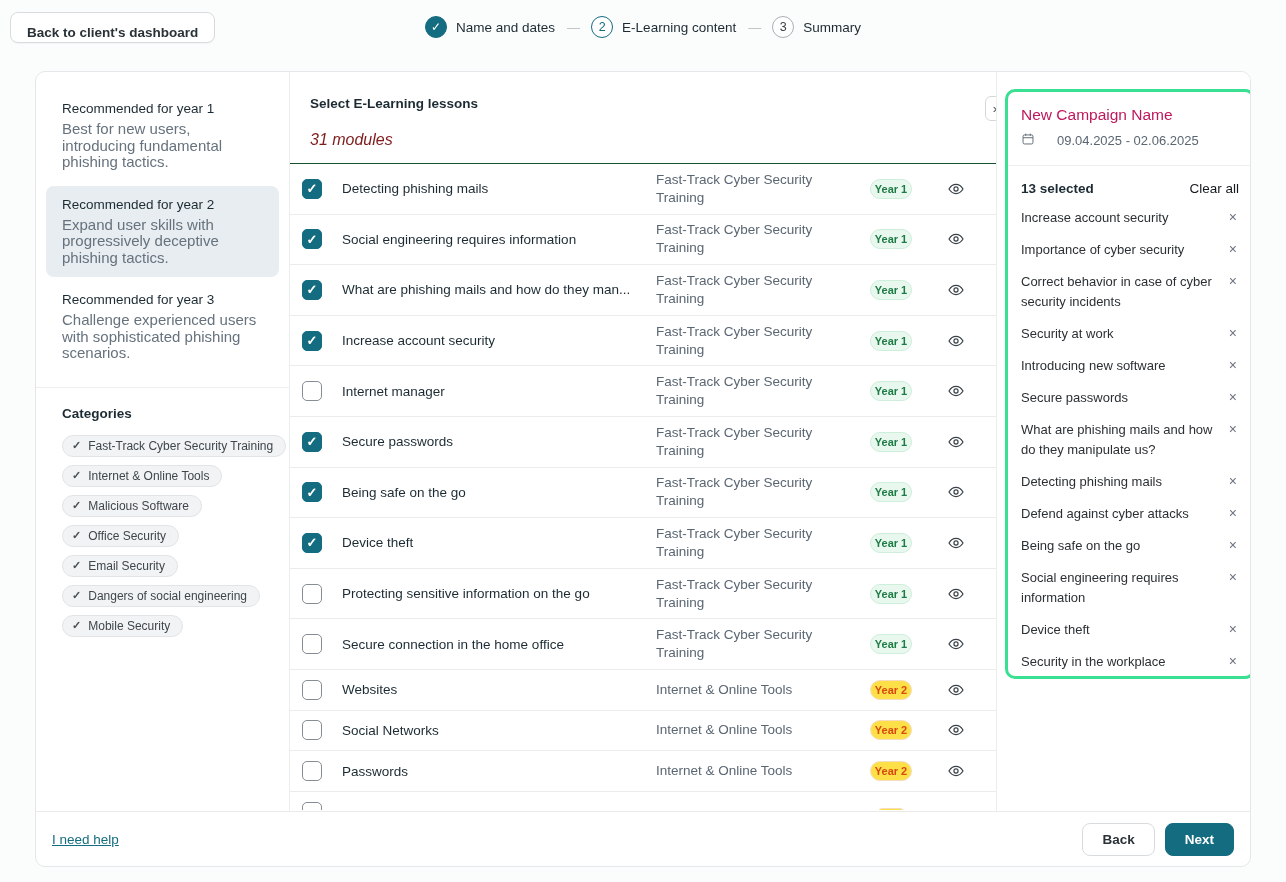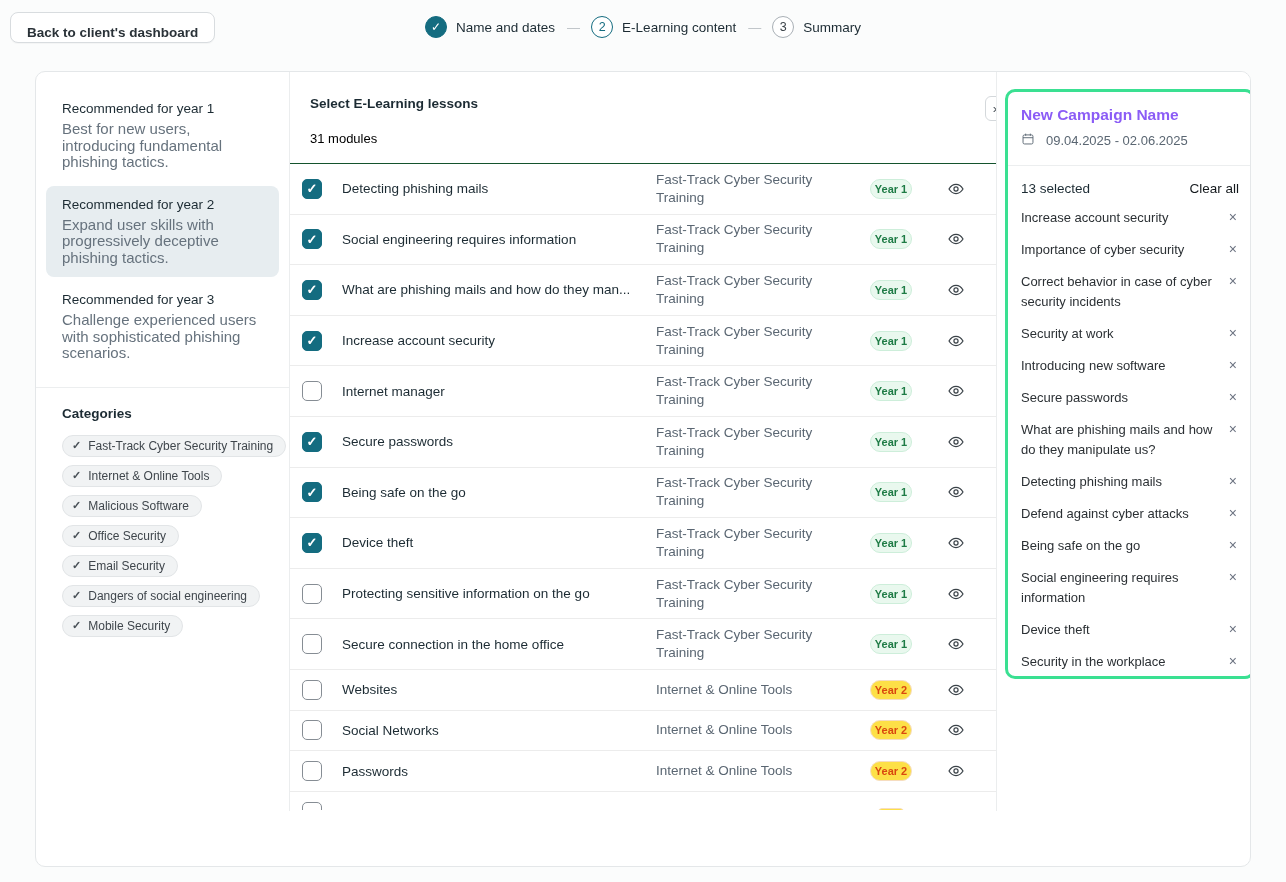--- a/index.html
+++ b/index.html
@@ -60,21 +60,21 @@
     background:#f1f3f4; border:1px solid #e2e5e7; border-radius:11px;
     padding:3px 12px 3px 9px; margin-bottom:8px; cursor:pointer;
     font-size:12px; color:#3f464c; white-space:nowrap;
   }
   .cat-pill .tick { font-size:11px; color:#4a5258; font-weight:700; }
 
   
   .lessons { border-right:1px solid #ebedee; position:relative; overflow:hidden; }
   .lessons-header { padding:24px 20px 0 20px; height:92px; border-bottom:1px solid #14532d; }
   .lessons-title { font-weight:700; font-size:13.5px; }
-  .lessons-count { font-size:13px; color:#000000; margin-top:20px; }
+  .lessons-count { font-size:16px; color:#7f1d1d; margin-top:20px;font-style:italic; }
   .collapse-btn {
     position:absolute; top:24px; right:-9px; width:20px; height:25px;
     background:#fff; border:1px solid #d4d8db; border-radius:6px;
     color:#4a5258; font-size:13px; line-height:20px; text-align:center;
     cursor:pointer; z-index:1; padding:0;
   }
   .lesson-list { overflow:hidden; height:646px; }
   .lesson-row {
     display:flex; align-items:center;
     border-bottom:1px solid #ececec; padding:0 14px 0 12px;
@@ -99,26 +99,26 @@
   .eye-cell { flex:0 0 52px; display:flex; justify-content:center; cursor:pointer; }
   .eye-cell svg { width:16px; height:16px; stroke:#3a4248; fill:none; stroke-width:1.8; }
 
   
   .rightcol { position:relative; background:#fff; }
   .summary-panel {
     position:absolute; left:8px; top:17px; width:250px; height:590px;
     background:#fff; border:3px solid #3ae092; border-radius:10px;
     z-index:2; padding:14px 13px 0 13px; overflow:hidden;
   }
-  .campaign-name { font-size:15.5px; font-weight:700; color:#8b5cf6; }
-  .campaign-dates { display:flex; align-items:center; gap:11px; margin-top:8px; color:#5a6672; font-size:13px; }
+  .campaign-name { font-size:15.5px; font-weight:400; color:#be185d; }
+  .campaign-dates { display:flex; align-items:center; gap:22px; margin-top:8px; color:#5a6672; font-size:13px; }
   .campaign-dates svg { width:14px; height:14px; stroke:#5a6672; fill:none; stroke-width:1.6; }
   .panel-divider { height:1px; background:#eceeef; margin:16px -13px 0 -13px; }
   .selected-header { display:flex; justify-content:space-between; align-items:center; margin-top:15px; }
-  .selected-count { font-weight:400; font-size:13.5px; }
+  .selected-count { font-weight:700; font-size:13.5px; }
   .clear-all { font-size:13.5px; color:#14191d; background:none; border:none; font-family:inherit; cursor:pointer; padding:0; }
   .sel-list { margin-top:6px; }
   .sel-item { display:flex; align-items:flex-start; justify-content:space-between; margin-top:12px; }
   .sel-item-label { font-size:13px; line-height:20px; color:#2b3034; width:196px; }
   .sel-item-x { color:#6b7280; font-size:14px; line-height:18px; cursor:pointer; background:none; border:none; font-family:inherit; padding:0 2px; }
 
   
   .card-footer {
     grid-column:1 / 4; border-top:1px solid #e8eaec;
     display:flex; align-items:center; padding:0 16px;
@@ -532,14 +532,20 @@
   </div>
 
   <div class="sel-item">
     <span class="sel-item-label">Security in the workplace</span>
     <button class="sel-item-x">×</button>
   </div>
 </div>
     </div>
   </div>
 
+  <footer class="card-footer">
+    <a class="help-link">I need help</a>
+    <div class="footer-spacer"></div>
+    <button class="btn-back">Back</button>
+    <button class="btn-next">Next</button>
+  </footer>
 
 </div>
 
 </body></html>

